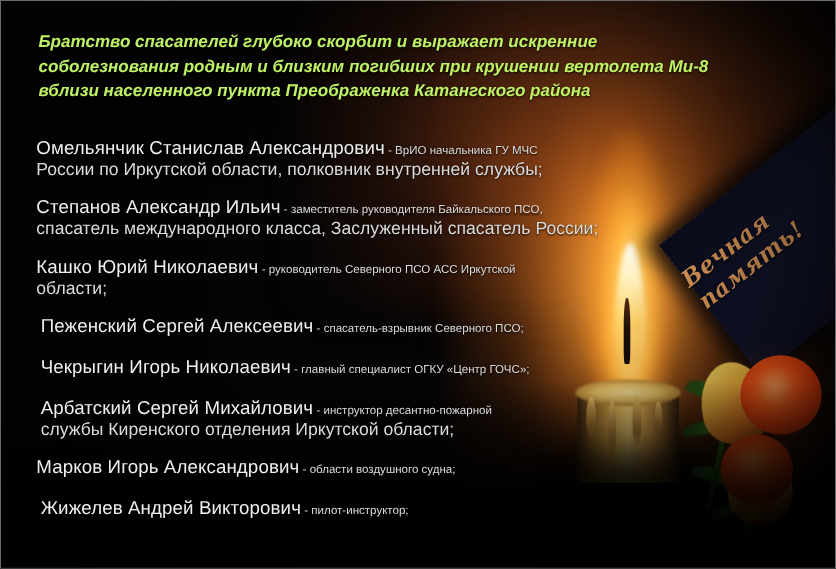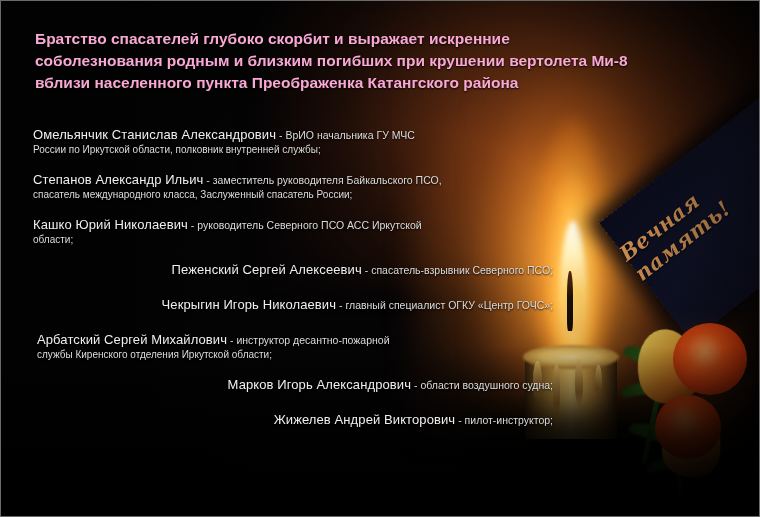--- a/index.html
+++ b/index.html
@@ -168,39 +168,40 @@
   .petal{position:absolute;border-radius:50%;opacity:.55;filter:blur(1.1px);}
   .p1{left:64px;top:10px;width:40px;height:34px;background:radial-gradient(circle,#ffb06a,rgba(255,120,40,0) 70%);}
   .p2{left:46px;top:82px;width:34px;height:30px;background:radial-gradient(circle,#ffa055,rgba(250,100,30,0) 70%);}
   .rose-glow{position:absolute;left:10px;top:-6px;width:140px;height:170px;
     background:radial-gradient(ellipse at 50% 45%,rgba(255,120,40,.18),rgba(0,0,0,0) 70%);filter:blur(10px);}
 
   
   #headline{
     position:absolute;left:34px;top:27px;width:690px;
     font-size:15.5px;font-weight:700;line-height:1.42;
-    color:#f9a8d4;
+    color:#bef264;
     text-shadow:0 1px 2px rgba(0,0,0,.95);
+    font-style:italic;
   }
   #headline div{white-space:nowrap;}
 
   #names{position:absolute;left:32px;top:124px;width:520px;}
   .entry{margin-bottom:9px;text-shadow:0 1px 2px rgba(0,0,0,.95);}
   .entry .nm{
-    font-size:13px;color:#efefef;letter-spacing:.1px;
+    font-size:17px;color:#efefef;letter-spacing:.1px;
   }
   .entry .rl{
     font-size:10.5px;color:#dcdcdc;
   }
   .entry .cont{
-    display:block;font-size:10px;color:#dcdcdc;margin-top:1px;
+    display:block;font-size:16px;color:#dcdcdc;margin-top:1px;
   }
   .entry.ind{padding-left:4px;}
   .gap-lg{margin-bottom:15px;}
-  .gap-xl{margin-bottom:17px;text-align:right;}
+  .gap-xl{margin-bottom:17px;}
 </style>
 </head>
 <body>
 
 <div id="card">
 
   <div class="bg">
     <div class="glow-warm"></div>
     <div class="glow-flame"></div>
     <div class="glow-right"></div>

